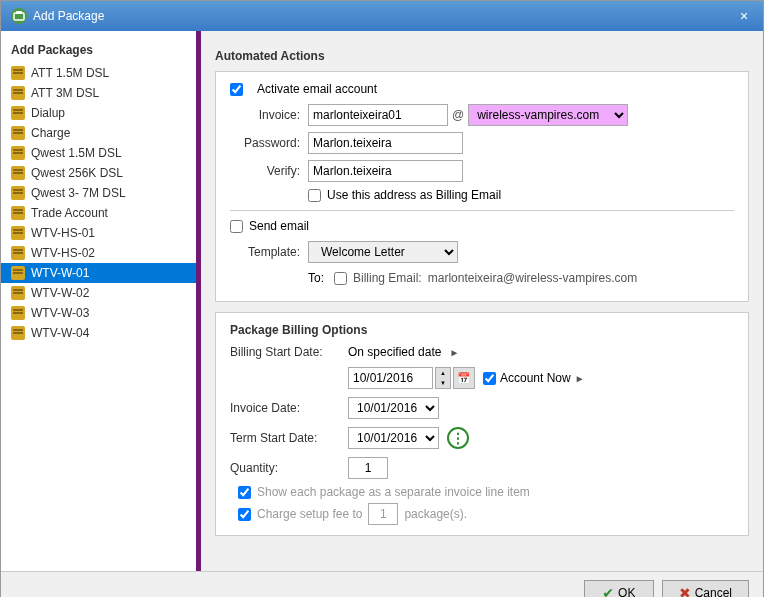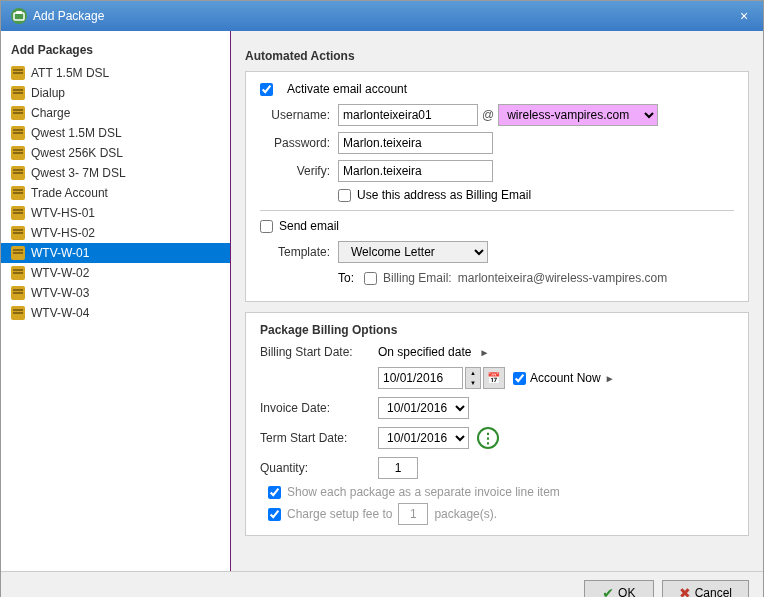--- a/index.html
+++ b/index.html
@@ -46,23 +46,23 @@
       color: white;
       font-size: 14px;
       cursor: pointer;
       display: flex; align-items: center; justify-content: center;
     }
     .content {
       display: flex;
       height: 540px;
     }
     .left-panel {
-      width: 230px;
+      width: 200px;
       background: white;
-      border-right: 1px solid #701a75;
+      border-right: 5px solid #701a75;
       padding: 8px 0;
     }
     .left-panel-header {
       font-weight: bold;
       padding: 4px 10px 6px;
       color: #333;
     }
     .list-item {
       display: flex;
       align-items: center;
@@ -385,20 +385,24 @@
 
     <div class="left-panel">
       <div class="left-panel-header">Add Packages</div>
       <div id="package-list">
           <div class="list-item">
             <span class="pkg-icon"></span>
             <span>ATT 1.5M DSL</span>
           </div>
           <div class="list-item">
             <span class="pkg-icon"></span>
+            <span>ATT 3M DSL</span>
+          </div>
+          <div class="list-item">
+            <span class="pkg-icon"></span>
             <span>Dialup</span>
           </div>
           <div class="list-item">
             <span class="pkg-icon"></span>
             <span>Charge</span>
           </div>
           <div class="list-item">
             <span class="pkg-icon"></span>
             <span>Qwest 1.5M DSL</span>
           </div>
@@ -445,21 +449,21 @@
 
       <div class="section-header">Automated Actions</div>
       <div class="automated-actions">
 
         <div class="checkbox-row">
           <input type="checkbox" id="activate-email" checked="" style="">
           <label for="activate-email">Activate email account</label>
         </div>
 
         <div class="form-row">
-          <span class="form-label">Username:</span>
+          <span class="form-label">Invoice:</span>
           <div class="username-group">
             <input type="text" style="width: 140px;" value="marlonteixeira01">
             <span class="at-symbol">@</span>
             <select class="domain-select">
               <option>wireless-vampires.com</option>
             </select>
           </div>
         </div>
 
         <div class="form-row">

